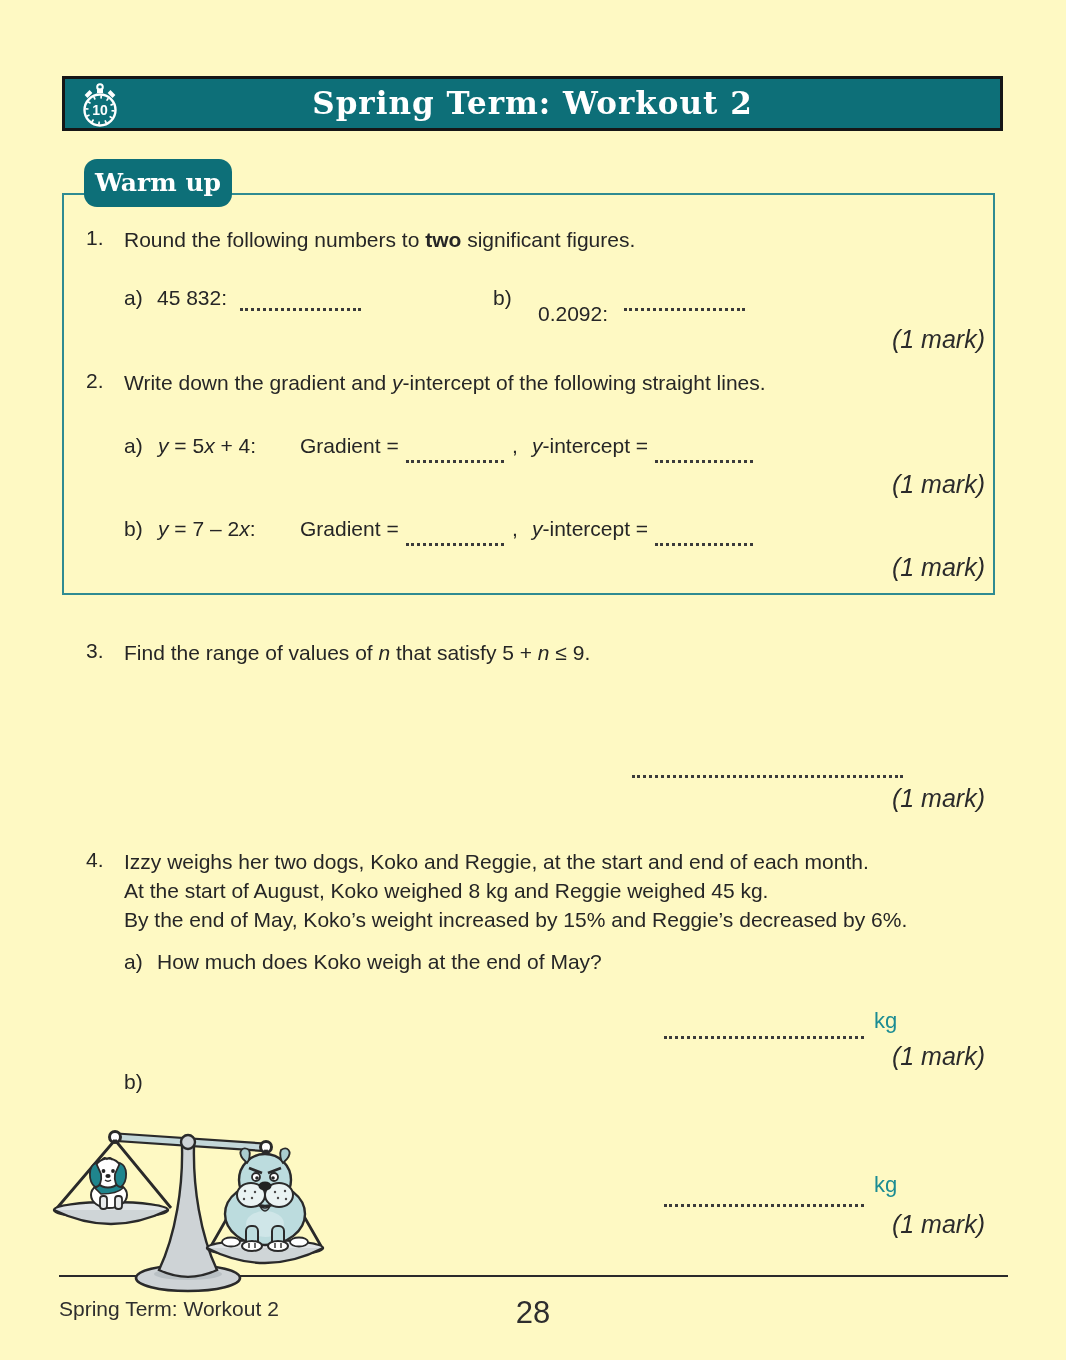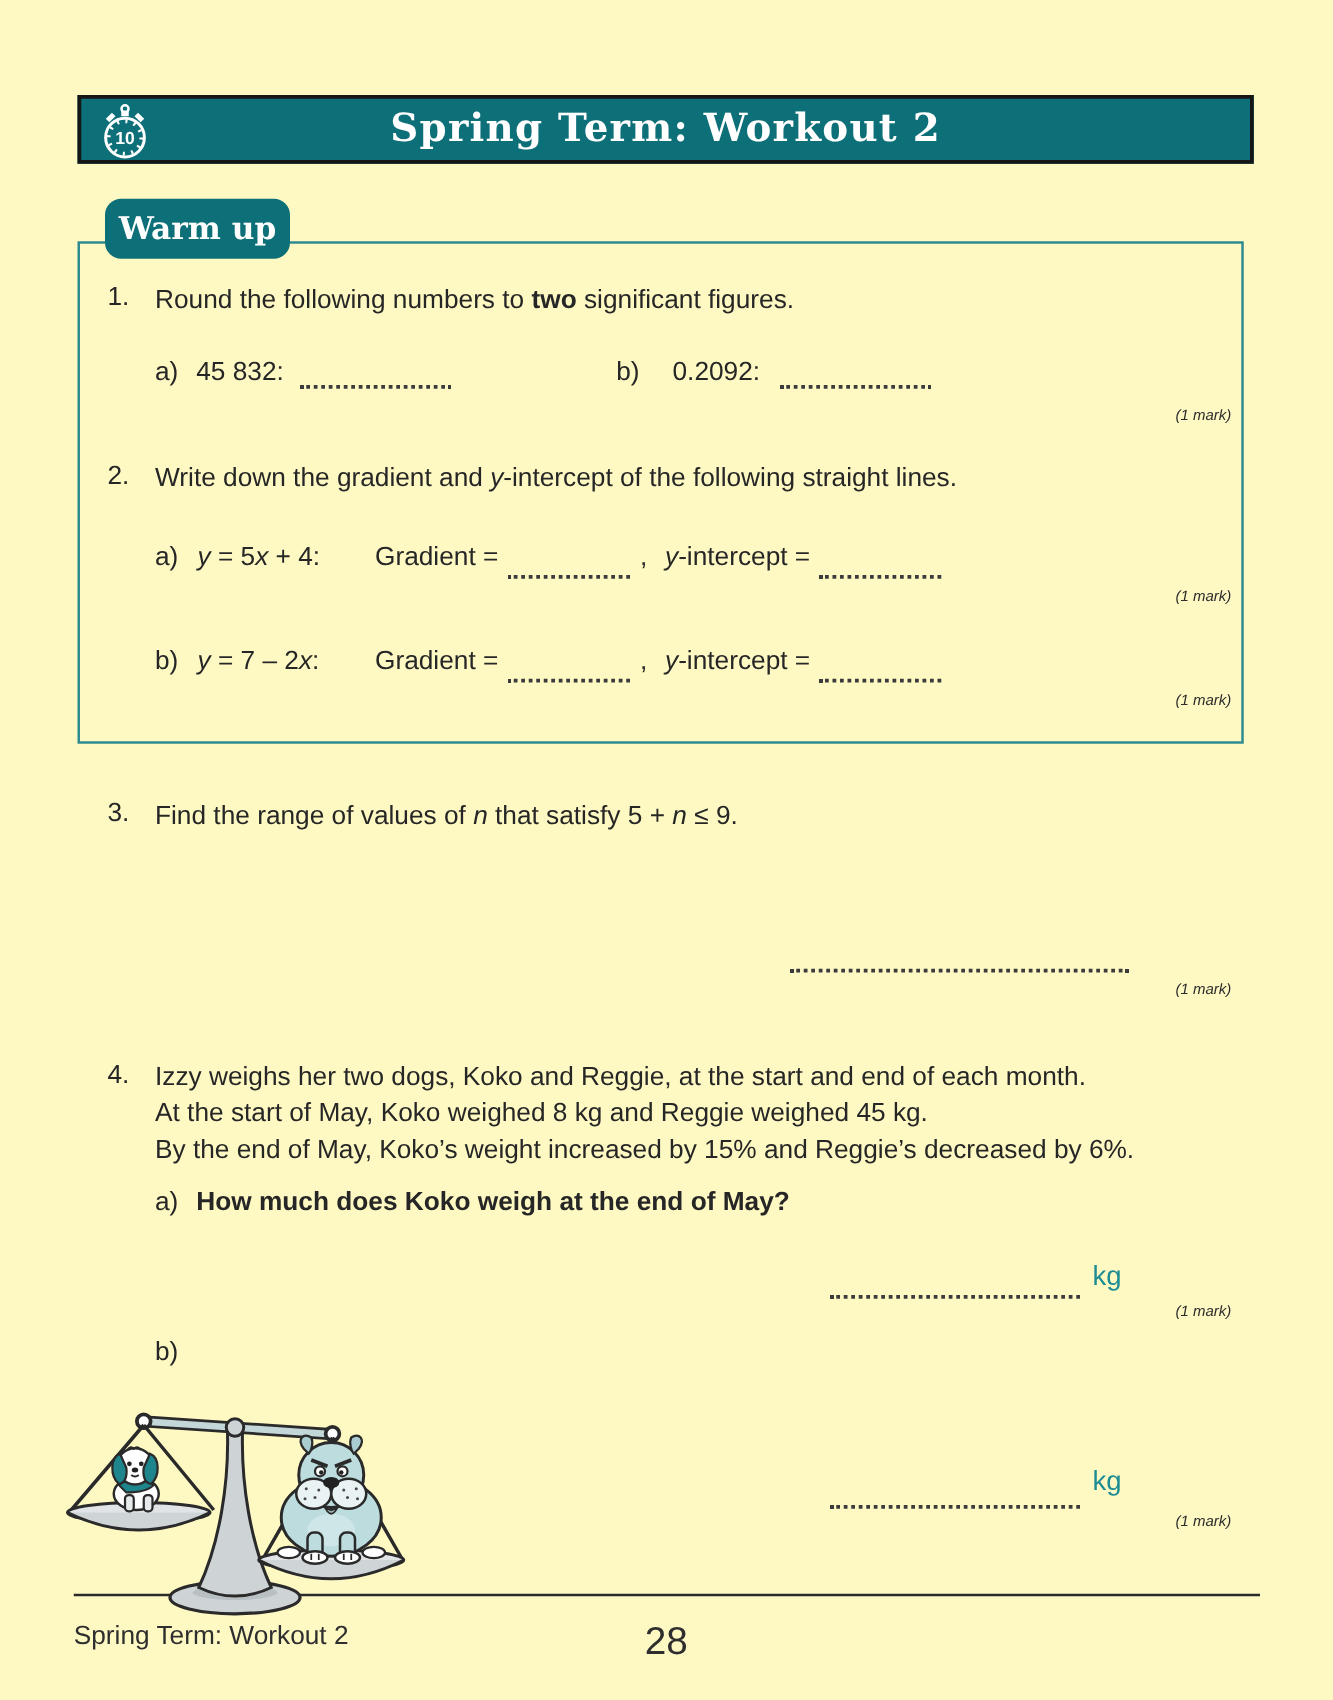--- a/index.html
+++ b/index.html
@@ -2,21 +2,21 @@
 <html><head>
 <meta charset="utf-8">
 <style>
   html,body{margin:0;padding:0;background:#ffffff;}
   .page{position:relative;width:1066px;height:1360px;background:#fef9c3;overflow:hidden;
         font-family:"Liberation Sans",sans-serif;color:#262626;}
   .abs{position:absolute;}
   .txt{font-size:21px;line-height:27px;white-space:nowrap;}
   .num{font-size:21px;}
   .it{font-style:italic;}
-  .mark{font-style:italic;font-size:12px;color:#2b2b2b;text-align:center;white-space:nowrap;}
+  .mark{font-style:italic;font-size:25px;color:#2b2b2b;text-align:center;white-space:nowrap;}
   .blank{display:inline-block;border-bottom:3px dotted #3b3b3b;height:16px;}
   .kg{color:#1b8c93;font-size:22px;white-space:nowrap;}
   .header-bar{left:62px;top:76px;width:941px;height:55px;background:#0d6f78;
               border:3px solid #161616;box-sizing:border-box;}
   .header-title{position:absolute;left:0;right:0;top:6px;text-align:center;color:#ffffff;
                 font-family:"DejaVu Serif",serif;font-weight:bold;font-size:31px;letter-spacing:1px;}
   .warm-box{left:62px;top:193px;width:933px;height:402px;border:2px solid #2f8b92;box-sizing:border-box;}
   .badge{left:84px;top:159px;width:148px;height:48px;background:#0d6f78;border-radius:13px;
          color:#ffffff;font-family:"DejaVu Serif",serif;font-weight:bold;font-size:25px;
          text-align:center;line-height:48px;}
@@ -50,21 +50,21 @@
   <div class="abs badge">Warm up</div>
 
   <div class="abs num" style="left:86px;top:226px;">1.</div>
   <div class="abs txt" style="left:124px;top:226px;"><span>Round the following numbers to </span><b>two</b><span> significant figures.</span></div>
 
   <div class="abs txt" style="left:124px;top:284px;">a)</div>
   <div class="abs txt" style="left:157px;top:284px;">45 832:</div>
   <span class="abs blank" style="left:240px;top:292px;width:121px;"></span>
 
   <div class="abs txt" style="left:493px;top:284px;">b)</div>
-  <div class="abs txt" style="left:538px;top:284px;text-align:right;">0.2092:</div>
+  <div class="abs txt" style="left:538px;top:300px;text-align:right;">0.2092:</div>
   <span class="abs blank" style="left:624px;top:292px;width:121px;"></span>
 
   <div class="abs mark" style="right:81px;top:325px;">(1 mark)</div>
 
   <div class="abs num" style="left:86px;top:369px;">2.</div>
   <div class="abs txt" style="left:124px;top:369px;"><span>Write down the gradient and </span><span class="it">y</span><span>-intercept of the following straight lines.</span></div>
 
   <div class="abs txt" style="left:124px;top:432px;">a)</div>
   <div class="abs txt" style="left:158px;top:432px;"><span class="it">y</span><span> = 5</span><span class="it">x</span><span> + 4:</span></div>
   <div class="abs txt" style="left:300px;top:432px;">Gradient =</div>
@@ -83,25 +83,25 @@
   <span class="abs blank" style="left:655px;top:527px;width:98px;"></span>
   <div class="abs mark" style="right:81px;top:553px;">(1 mark)</div>
 
   <div class="abs num" style="left:86px;top:639px;">3.</div>
   <div class="abs txt" style="left:124px;top:639px;"><span>Find the range of values of </span><span class="it">n</span><span> that satisfy 5 + </span><span class="it">n</span><span> ≤ 9.</span></div>
   <span class="abs blank" style="left:632px;top:759px;width:271px;"></span>
   <div class="abs mark" style="right:81px;top:784px;">(1 mark)</div>
 
   <div class="abs num" style="left:86px;top:848px;">4.</div>
   <div class="abs txt" style="left:124px;top:848px;">Izzy weighs her two dogs, Koko and Reggie, at the start and end of each month.</div>
-  <div class="abs txt" style="left:124px;top:877px;">At the start of May, Koko weighed 8 kg and Reggie weighed 45 kg.</div>
+  <div class="abs txt" style="left:124px;top:877px;">At the start of August, Koko weighed 8 kg and Reggie weighed 45 kg.</div>
   <div class="abs txt" style="left:124px;top:906px;">By the end of May, Koko’s weight increased by 15% and Reggie’s decreased by 6%.</div>
 
   <div class="abs txt" style="left:124px;top:948px;">a)</div>
-  <div class="abs txt" style="left:157px;top:948px;font-weight:bold;">How much does Koko weigh at the end of May?</div>
+  <div class="abs txt" style="left:157px;top:948px;">How much does Koko weigh at the end of May?</div>
   <span class="abs blank" style="left:664px;top:1020px;width:200px;"></span>
   <div class="abs kg" style="left:874px;top:1008px;">kg</div>
   <div class="abs mark" style="right:81px;top:1042px;">(1 mark)</div>
 
   <div class="abs txt" style="left:124px;top:1068px;">b)</div>
   <span class="abs blank" style="left:664px;top:1188px;width:200px;"></span>
   <div class="abs kg" style="left:874px;top:1172px;">kg</div>
   <div class="abs mark" style="right:81px;top:1210px;">(1 mark)</div>
 
   <div class="abs footer-line"></div>

